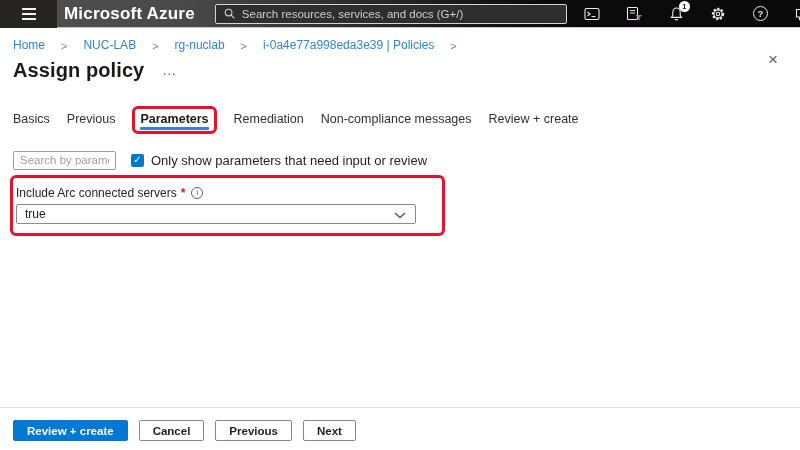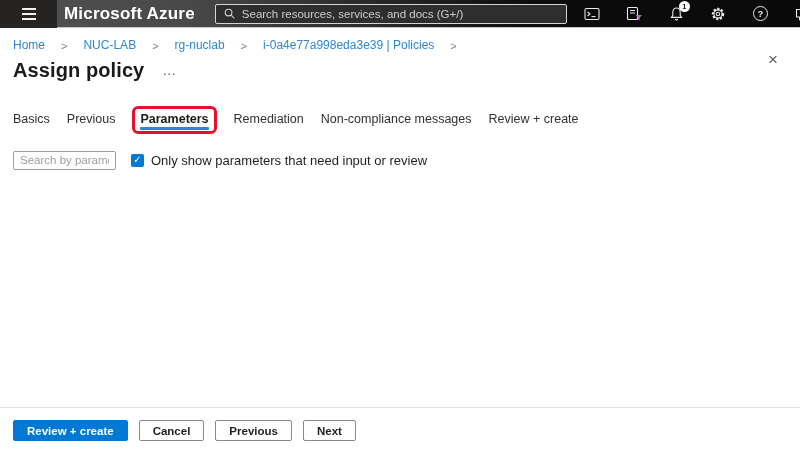--- a/index.html
+++ b/index.html
@@ -215,20 +215,33 @@
   </div>
 
   <div class="filter-row">
     <input type="text" class="param-search" placeholder="Search by parameter..." style="">
     <span class="checkbox">
       <span>✓</span>
     </span>
     <span class="checkbox-label">Only show parameters that need input or review</span>
   </div>
 
+  <div class="param-wrap">
+    <div class="param-label-row">
+      <span>Include Arc connected servers</span>
+      <span class="required">*</span>
+      <span class="info-icon">i</span>
+    </div>
+    <div class="dropdown">
+      <span>true</span>
+      <svg class="chev" width="12" height="7" viewBox="0 0 12 7">
+        <polyline points="1,1 6,5.6 11,1" fill="none" stroke="#5a5856" stroke-width="1.3"></polyline>
+      </svg>
+    </div>
+  </div>
 
   <div class="footer">
     <button class="btn btn-primary">Review + create</button>
     <button class="btn btn-secondary">Cancel</button>
     <button class="btn btn-secondary">Previous</button>
     <button class="btn btn-secondary">Next</button>
   </div>
 
 </div>
 

